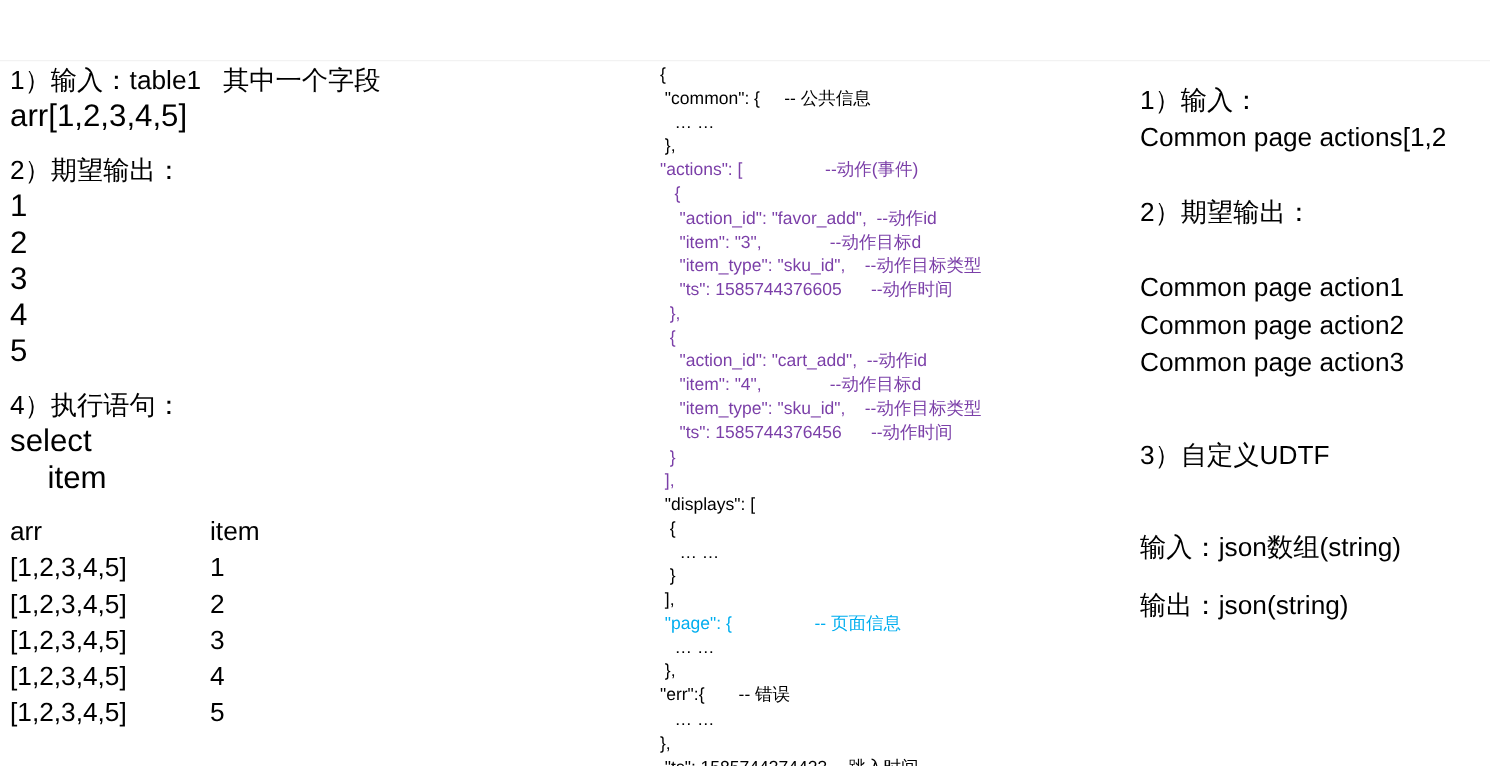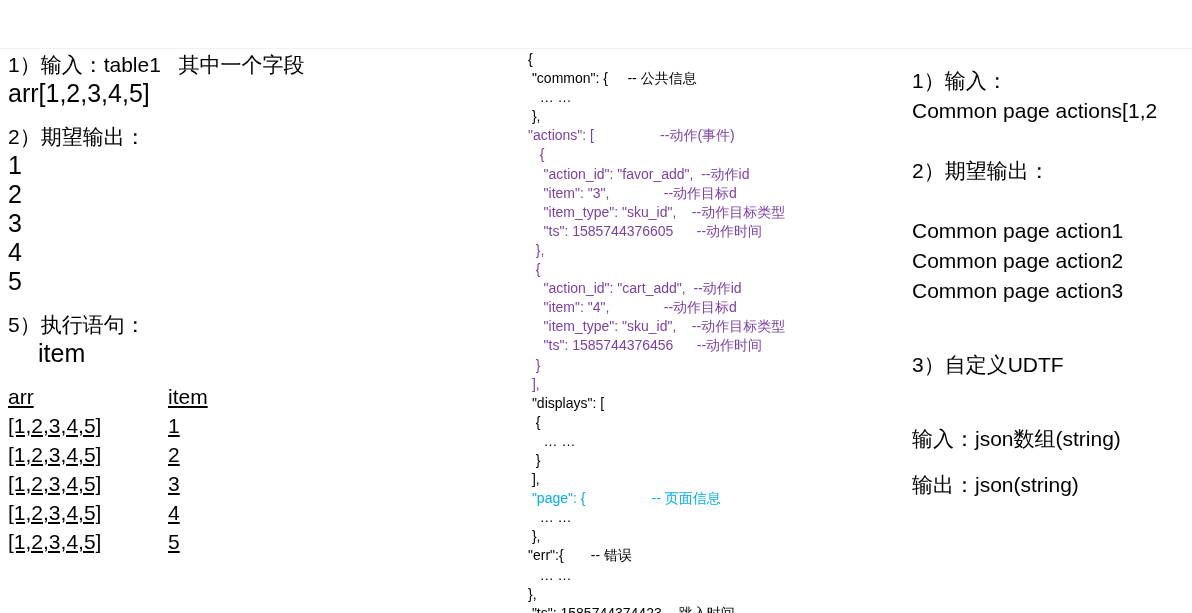--- a/index.html
+++ b/index.html
@@ -31,21 +31,21 @@
   .lf {
     font-size: 25px;
     line-height: 29px;
     white-space: pre;
     color: #000;
   }
   .lf.heading { font-size: 21px; }
   .lf.gap { height: 14px; }
   .lf.indent-1 { padding-left: 30px; }
 
-  .vtable { margin-top: 0; text-decoration: underline; }
+  .vtable { margin-top: 0; }
   .vrow {
     display: flex;
     font-size: 21px;
     line-height: 29px;
     white-space: pre;
   }
   .vcol-arr { width: 160px; }
   .vcol-item { width: 120px; }
 
   
@@ -128,21 +128,22 @@
 
     <div class="lf heading">2）期望输出：</div>
     <div class="lf">1</div>
     <div class="lf">2</div>
     <div class="lf">3</div>
     <div class="lf">4</div>
     <div class="lf">5</div>
 
     <div class="lf gap"></div>
 
-    <div class="lf heading">5）执行语句：</div>
+    <div class="lf heading">4）执行语句：</div>
+    <div class="lf">select</div>
     <div class="lf indent-1">item</div>
 
     <div class="lf gap"></div>
 
 
     <div class="vtable">
       <div class="vrow">
         <span class="vcol-arr">arr</span>
         <span class="vcol-item">item</span>
       </div>

